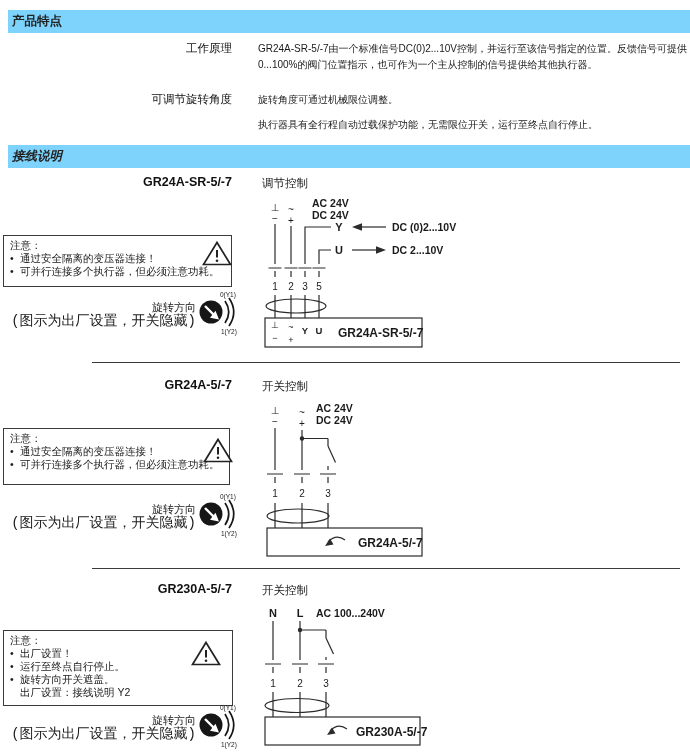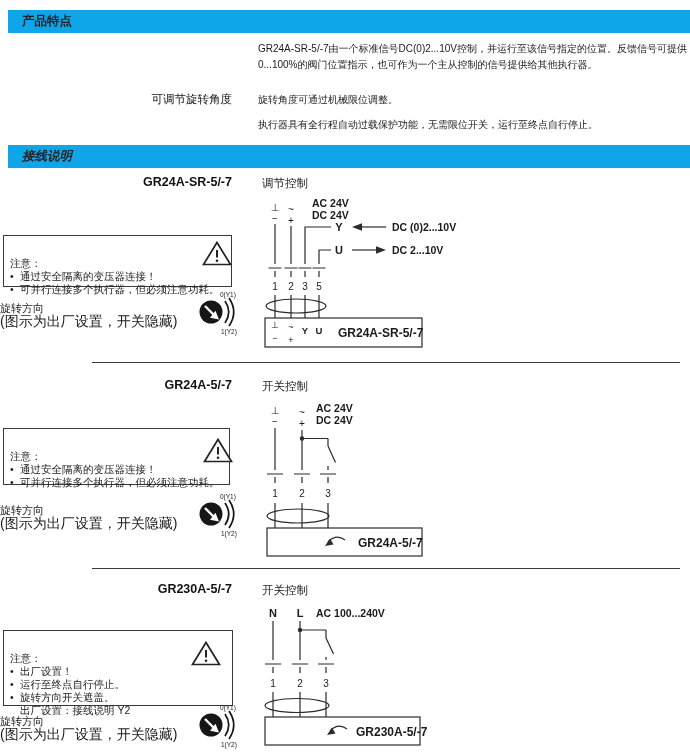--- a/index.html
+++ b/index.html
@@ -1,34 +1,34 @@
 <!DOCTYPE html>
 <html><head>
 <meta charset="utf-8">
 <style>
   html,body{margin:0;padding:0;background:#fff;}
   .page{position:relative;width:690px;height:752px;background:#fff;overflow:hidden;
         font-family:"Liberation Sans","DejaVu Sans",sans-serif;color:#1a1a1a;}
-  .bar{position:absolute;left:8px;width:682px;height:23px;background:#0ea5e9;
-       line-height:23px;padding-left:14px;box-sizing:border-box;
+  .bar{position:absolute;left:8px;width:682px;height:23px;background:#7dd3fc;
+       line-height:23px;padding-left:4px;box-sizing:border-box;
        font-size:12.5px;font-weight:bold;color:#222;}
   .feat-label{position:absolute;left:0;width:232px;text-align:right;
        font-size:11.5px;color:#111;}
   .feat-text{position:absolute;left:258px;width:432px;font-size:10px;line-height:15.5px;}
   .model-h{position:absolute;left:0;width:232px;text-align:right;
        font-size:12.5px;font-weight:bold;color:#111;}
   .mode-h{position:absolute;left:262px;font-size:11.5px;}
   .note{position:absolute;border:1px solid #3a3a3a;background:#fff;box-sizing:border-box;
-        padding:21px 6px;font-size:10.5px;line-height:13px;}
+        padding:3px 6px;font-size:10.5px;line-height:13px;}
   .note-title{margin-bottom:0px;}
   .note-item{display:flex;}
   .blt{width:10px;flex:0 0 10px;}
   .note-footer{margin-left:10px;}
   .warn{position:absolute;}
-  .rot-text{position:absolute;left:0;width:196px;text-align:left;}
+  .rot-text{position:absolute;left:0;width:196px;text-align:right;font-family:Liberation Mono, monospace;}
   .rot-main{font-size:11px;line-height:13px;}
   .rot-sub{font-size:14px;line-height:12px;}
   .rot-icon{position:absolute;}
   .tiny{font-size:6.5px;fill:#1a1a1a;}
   .divider{position:absolute;left:92px;width:588px;height:0;border-top:1.5px solid #3a3a3a;}
   .dia{position:absolute;}
   .ln{stroke:#2b2b2b;stroke-width:1.2;fill:none;}
   .fillp{fill:#2b2b2b;stroke:none;}
   svg text{fill:#1a1a1a;}
   .t-sym{font-size:10px;text-anchor:middle;}
@@ -41,20 +41,21 @@
 </style>
 </head>
 <body>
 
 <div class="page">
 
   <div class="bar" style="top:10px;">
     <span>产品特点</span>
   </div>
 
+  <div class="feat-label" style="top:41px;">工作原理</div>
   <div class="feat-text" style="top:41px;">GR24A-SR-5/-7由一个标准信号DC(0)2...10V控制，并运行至该信号指定的位置。反馈信号可提供0...100%的阀门位置指示，也可作为一个主从控制的信号提供给其他执行器。</div>
 
   <div class="feat-label" style="top:92px;">可调节旋转角度</div>
   <div class="feat-text" style="top:92px;">旋转角度可通过机械限位调整。</div>
 
   <div class="feat-text" style="top:117px;">执行器具有全行程自动过载保护功能，无需限位开关，运行至终点自行停止。</div>
 
   <div class="bar" style="top:145px;font-style:italic;">
     <span>接线说明</span>
   </div>

